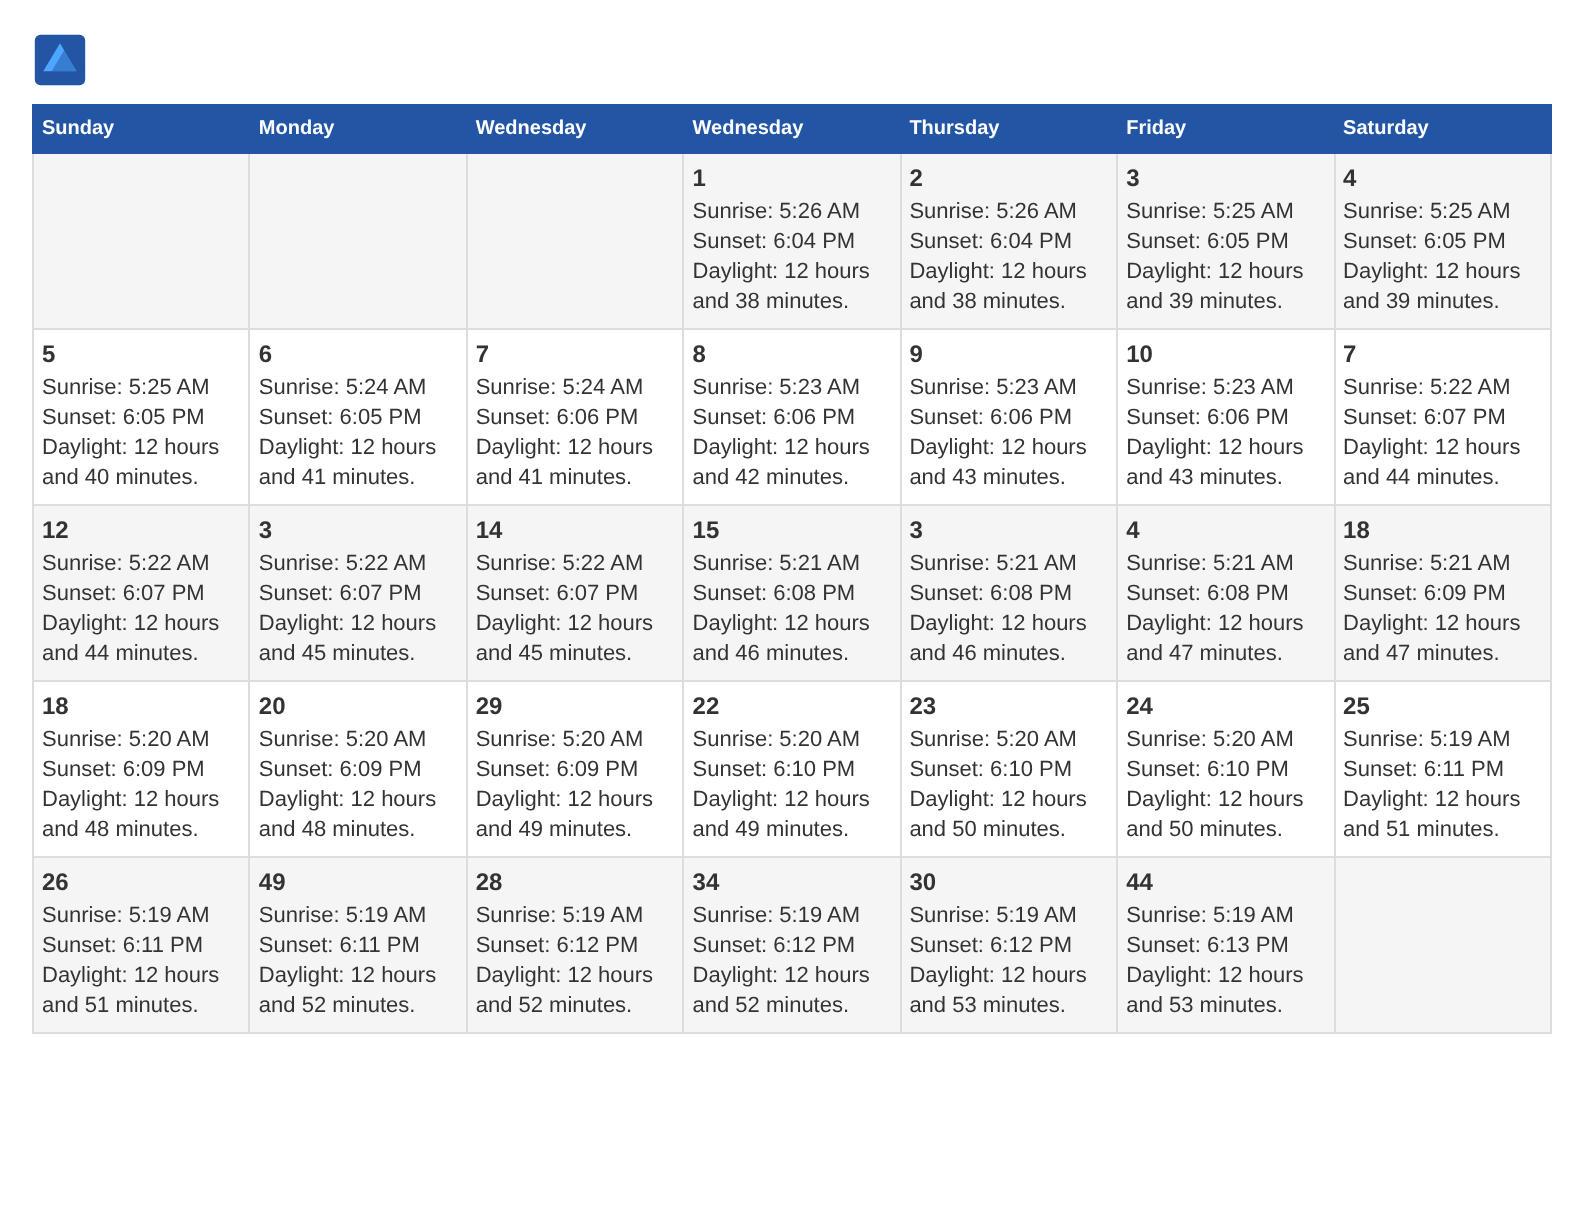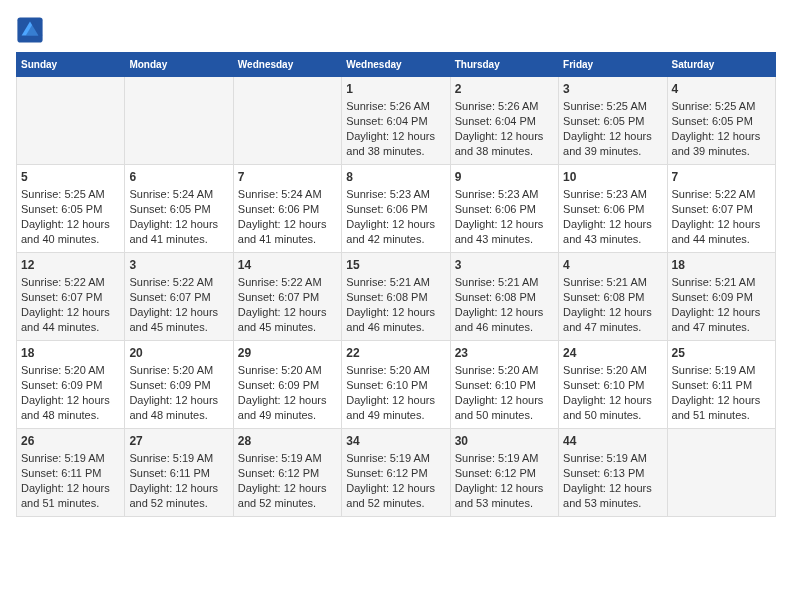--- a/index.html
+++ b/index.html
@@ -309,21 +309,21 @@
       </tr>
       <tr>
         <td>
           <span class="day-num">26</span>
           <div class="day-info" style="white-space: pre-line;">Sunrise: 5:19 AM
 Sunset: 6:11 PM
 Daylight: 12 hours
 and 51 minutes.</div>
         </td>
         <td>
-          <span class="day-num">27</span>
+          <span class="day-num">49</span>
           <div class="day-info" style="white-space: pre-line;">Sunrise: 5:19 AM
 Sunset: 6:11 PM
 Daylight: 12 hours
 and 52 minutes.</div>
         </td>
         <td>
           <span class="day-num">28</span>
           <div class="day-info" style="white-space: pre-line;">Sunrise: 5:19 AM
 Sunset: 6:12 PM
 Daylight: 12 hours

